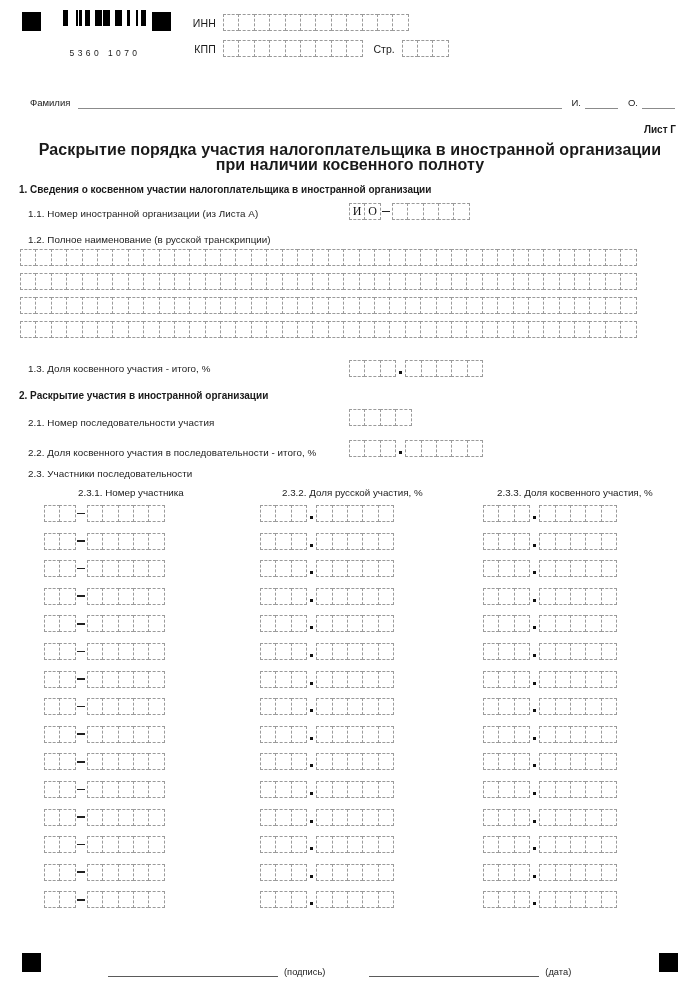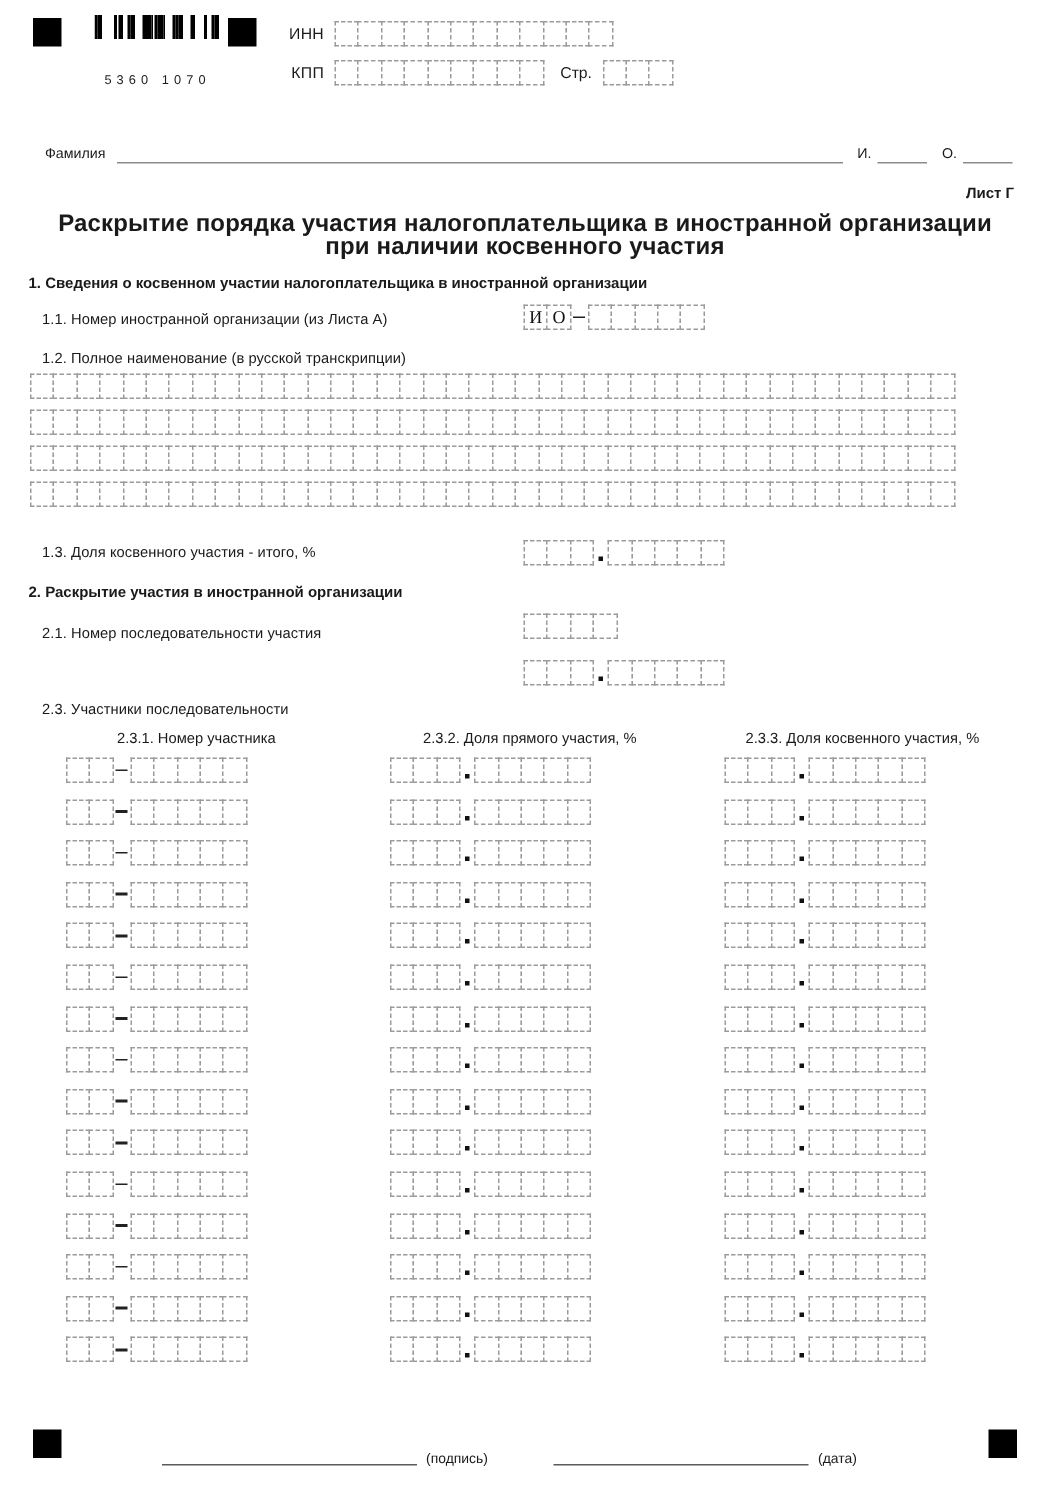--- a/index.html
+++ b/index.html
@@ -277,21 +277,21 @@
     <span class="fio-in">И.</span>
     <span class="fio-short"></span>
     <span class="fio-in">О.</span>
     <span class="fio-short"></span>
   </div>
 
   <div class="sheet-label">Лист Г</div>
 
   <div class="title">
     <div>Раскрытие порядка участия налогоплательщика в иностранной организации</div>
-    <div>при наличии косвенного участия</div>
+    <div>при наличии косвенного полноту</div>
   </div>
 
   <div class="sec-head" style="top:184px">1. Сведения о косвенном участии налогоплательщика в иностранной организации</div>
 
   <div class="lbl" style="top:208px">1.1. Номер иностранной организации (из Листа А)</div>
   <div class="field" style="left:349px; top:203px">
     <span class="cells" id="io-prefix-cells">
         <div class="cell filled">И</div>
         <div class="cell filled">О</div>
       </span>
@@ -503,20 +503,21 @@
   <div class="lbl" style="top:417px">2.1. Номер последовательности участия</div>
   <div class="field" style="left:349px; top:409px">
     <span class="cells" id="s21-cells">
         <div class="cell"></div>
         <div class="cell"></div>
         <div class="cell"></div>
         <div class="cell"></div>
       </span>
   </div>
 
+  <div class="lbl" style="top:447px">2.2. Доля косвенного участия в последовательности - итого, %</div>
   <div class="field" style="left:349px; top:440px">
     <span class="cells" id="s22-int">
         <div class="cell"></div>
         <div class="cell"></div>
         <div class="cell"></div>
       </span>
     <span class="dot">
         <b></b>
       </span>
     <span class="cells" id="s22-frac">
@@ -524,21 +525,21 @@
         <div class="cell"></div>
         <div class="cell"></div>
         <div class="cell"></div>
         <div class="cell"></div>
       </span>
   </div>
 
   <div class="lbl" style="top:468px">2.3. Участники последовательности</div>
 
   <div class="tbl-head" style="left:58px">2.3.1. Номер участника</div>
-  <div class="tbl-head" style="left:262px">2.3.2. Доля прямого участия, %</div>
+  <div class="tbl-head" style="left:262px">2.3.2. Доля русской участия, %</div>
   <div class="tbl-head" style="left:477px">2.3.3. Доля косвенного участия, %</div>
 
   <div class="tbl-col" style="left:44px; top:505px" id="col-participant">
       <div class="tbl-row">
         <div class="cell"></div>
         <div class="cell"></div>
         <div class="dash">
           <b></b>
         </div>
         <div class="cell"></div>

